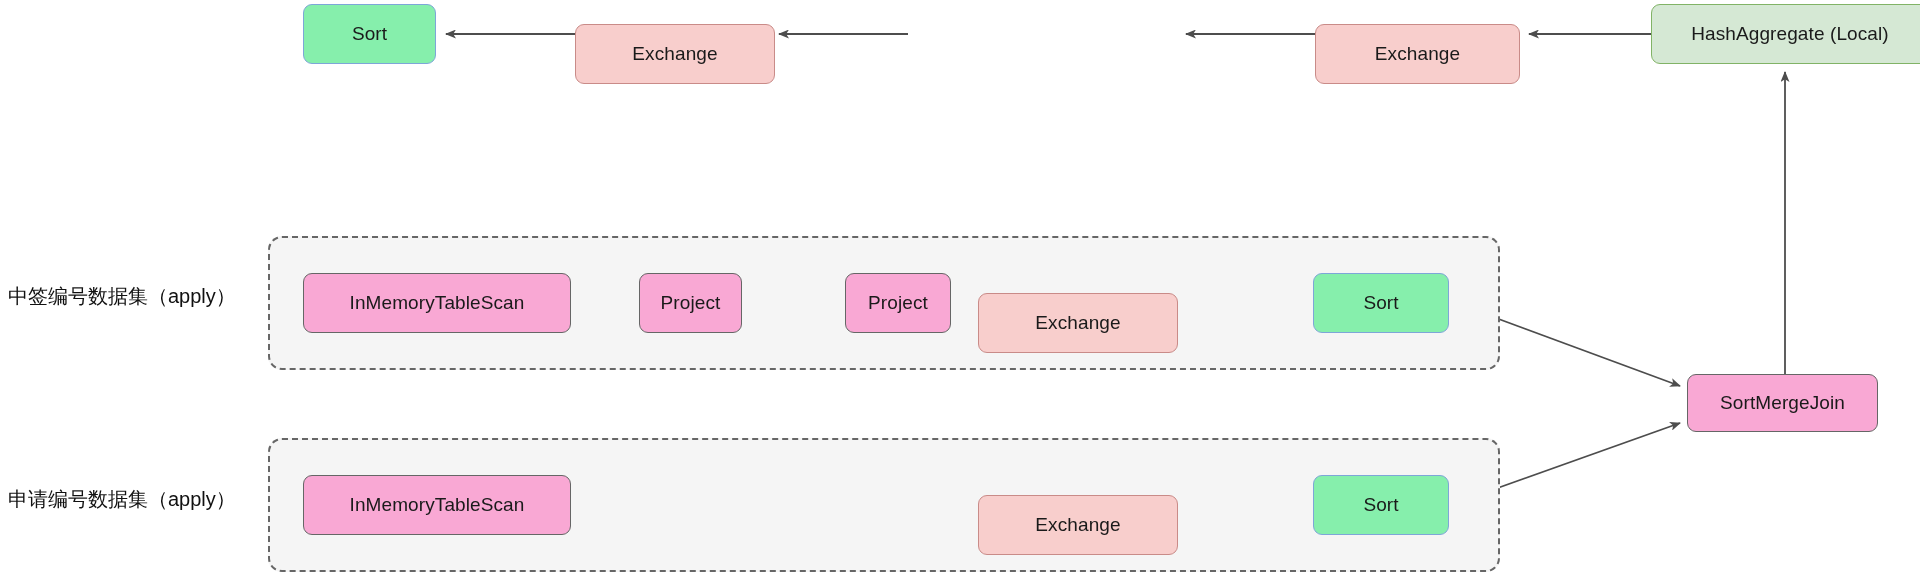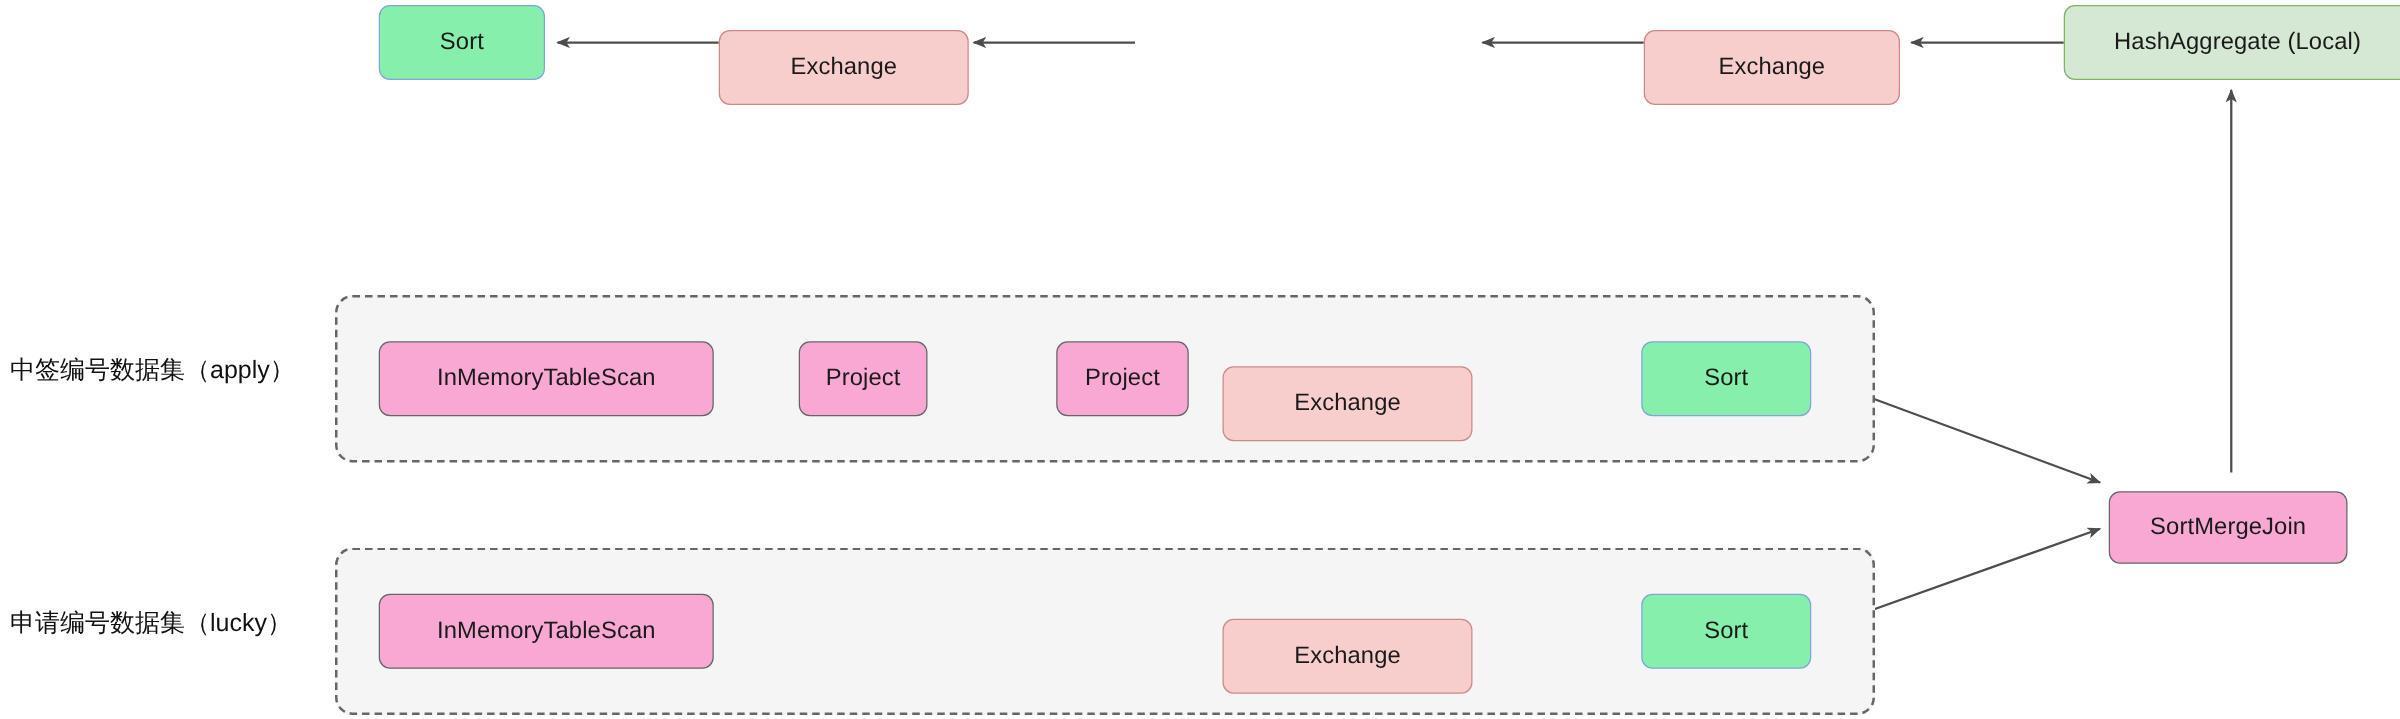--- a/index.html
+++ b/index.html
@@ -114,21 +114,21 @@
     </g>
     <g>
       <line x1="1450" y1="505" x2="1680" y2="423" stroke="#4d4d4d" stroke-width="1.8" marker-end="url(#arrowR)"></line>
     </g>
   </svg>
 
   <div class="group-box" style="left:268px; top:236px; width:1232px; height:134px;"></div>
   <div class="group-box" style="left:268px; top:438px; width:1232px; height:134px;"></div>
 
   <div class="side-label" style="left:8px; top:284px;">中签编号数据集（apply）</div>
-  <div class="side-label" style="left:8px; top:487px;">申请编号数据集（lucky）</div>
+  <div class="side-label" style="left:8px; top:487px;">申请编号数据集（apply）</div>
 
   <div class="node blue" style="left:303px; top:4px; width:133px; height:60px;">Sort</div>
 
   <div class="node red" style="left:575px; top:4px; width:200px; height:60px;">Exchange</div>
 
 
   <div class="node red" style="left:1315px; top:4px; width:205px; height:60px;">Exchange</div>
 
   <div class="node green" style="left:1651px; top:4px; width:278px; height:60px;">HashAggregate (Local)</div>
 
@@ -141,15 +141,15 @@
   <div class="node red" style="left:978px; top:273px; width:200px; height:60px;">Exchange</div>
 
   <div class="node blue" style="left:1313px; top:273px; width:136px; height:60px;">Sort</div>
 
   <div class="node plain" style="left:303px; top:475px; width:268px; height:60px;">InMemoryTableScan</div>
 
   <div class="node red" style="left:978px; top:475px; width:200px; height:60px;">Exchange</div>
 
   <div class="node blue" style="left:1313px; top:475px; width:136px; height:60px;">Sort</div>
 
-  <div class="node plain" style="left:1687px; top:393px; width:191px; height:58px;text-align:center;">SortMergeJoin</div>
+  <div class="node plain" style="left:1687px; top:374px; width:191px; height:58px;text-align:center;">SortMergeJoin</div>
 
 </div>
 
 </body></html>

